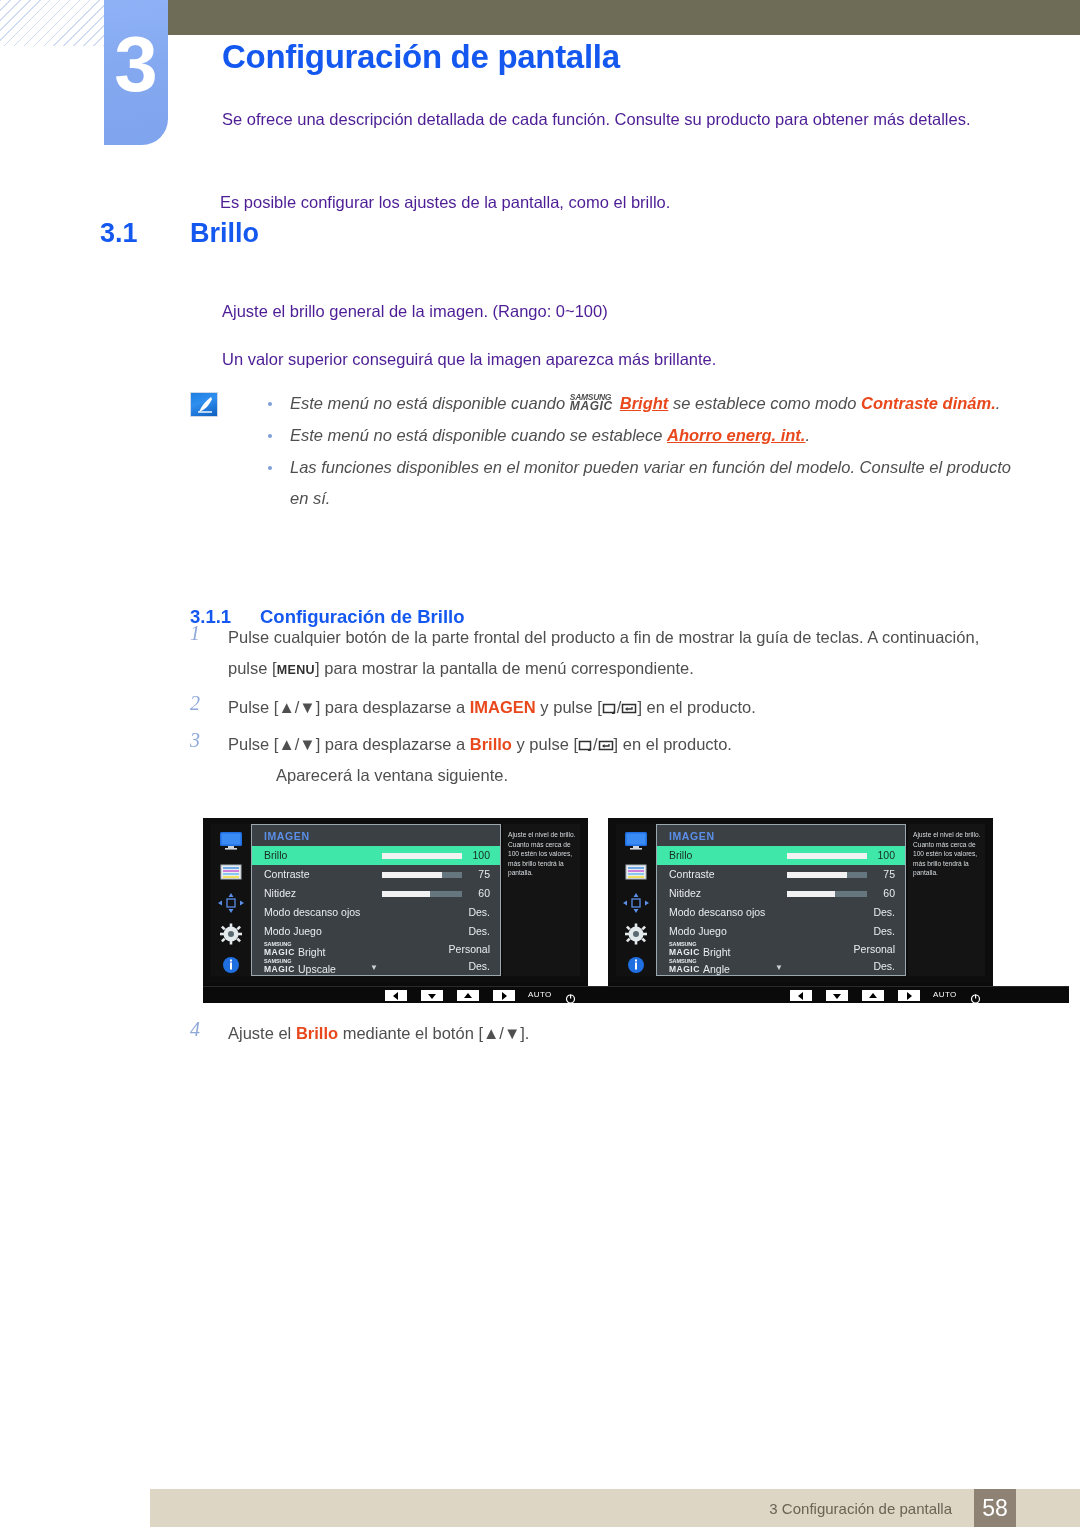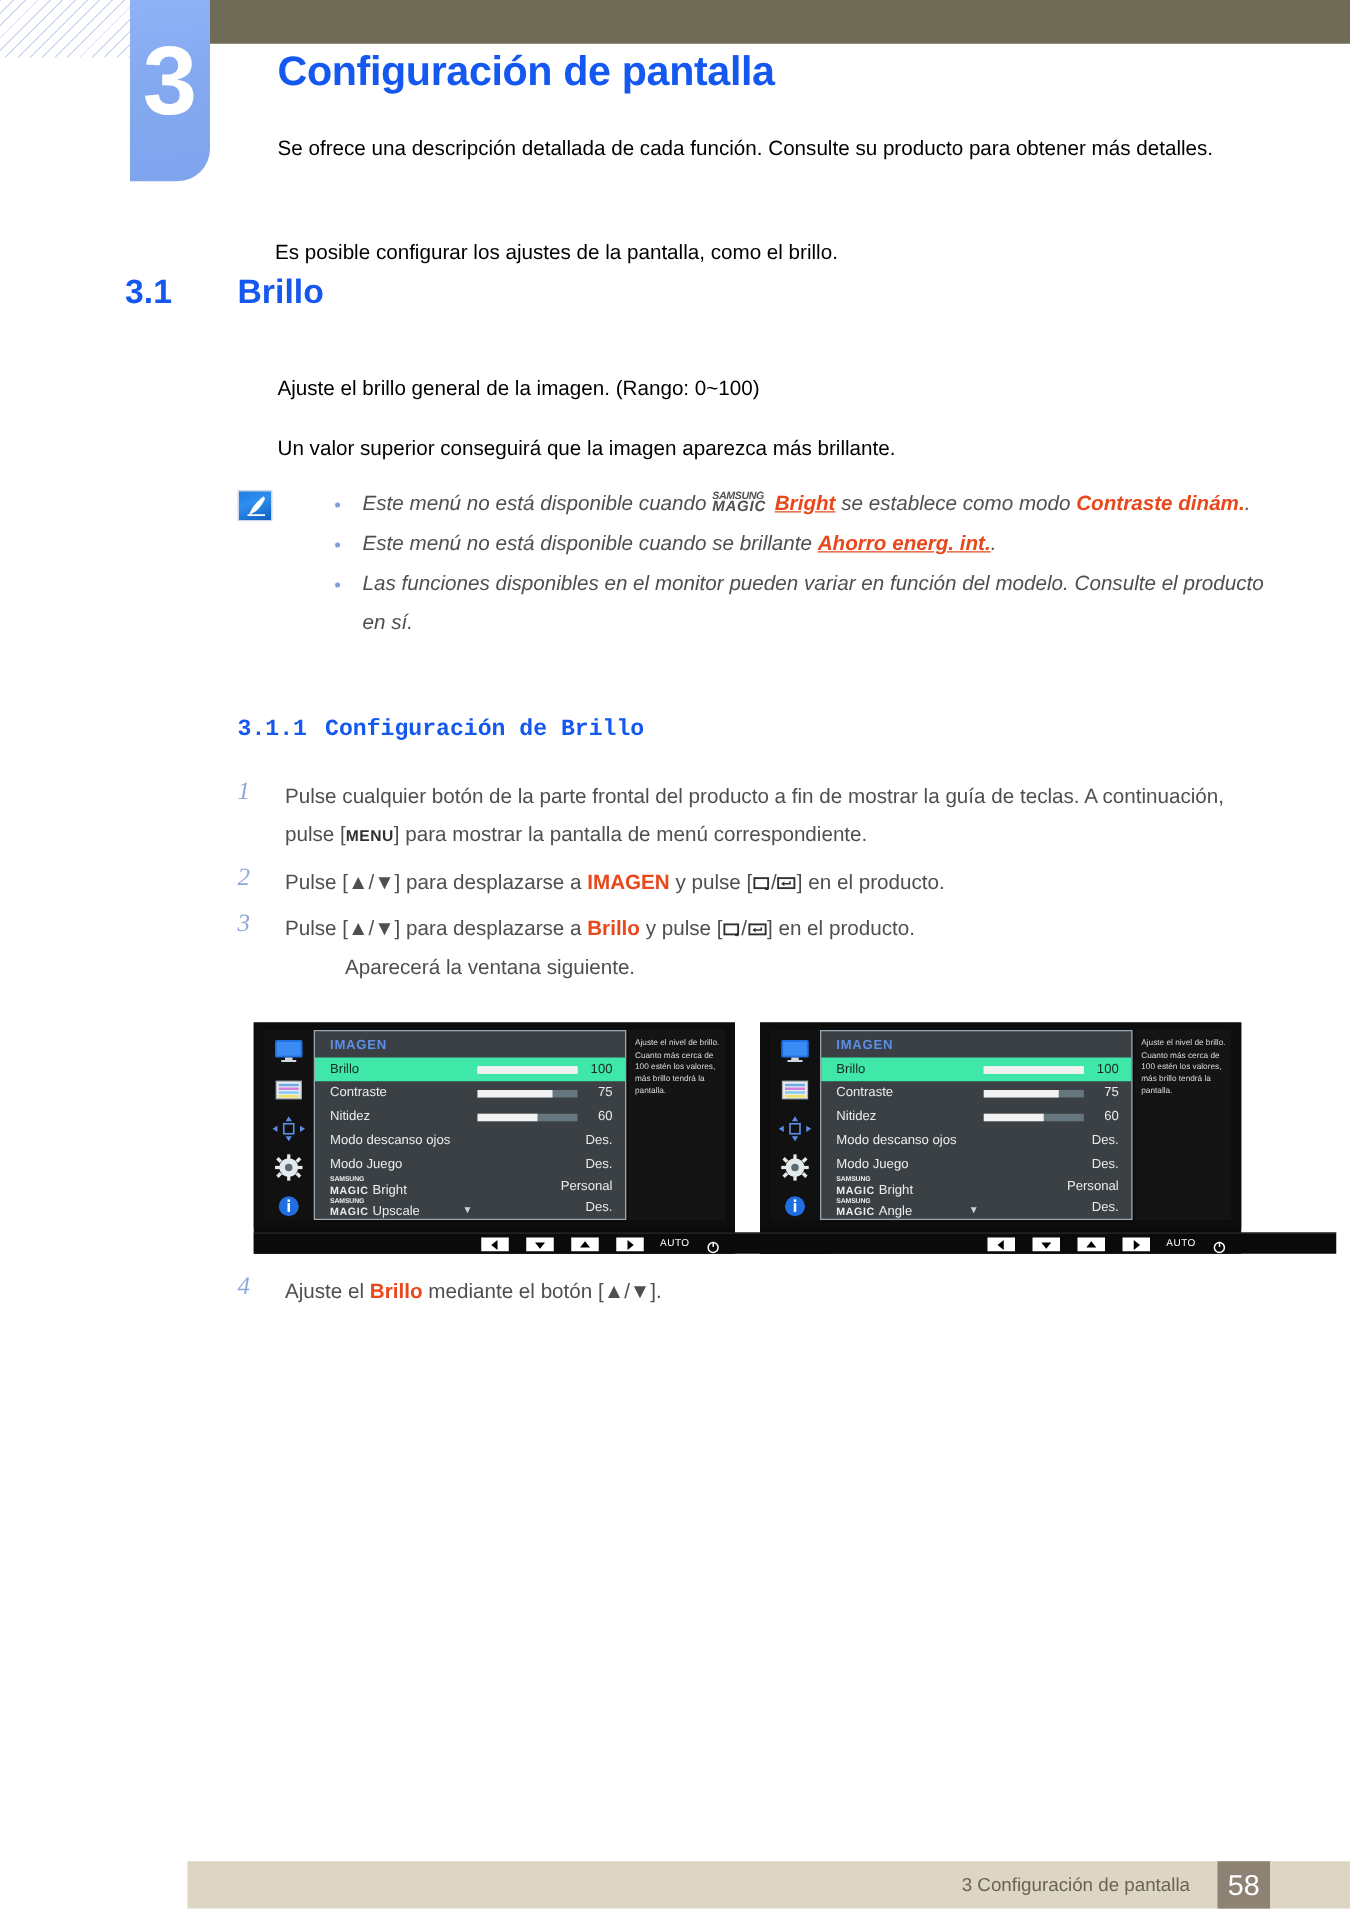--- a/index.html
+++ b/index.html
@@ -43,21 +43,21 @@
   }
 
   #chapter-title {
     position:absolute; left:222px; top:38px;
     font-size:33px; font-weight:bold; color:#1458f0;
     letter-spacing:-0.3px;
   }
 
   .body-text {
     position:absolute;
-    font-size:16.5px; color:#000000; line-height:31px;
+    font-size:16.5px; color:#4c1d95; line-height:31px;
   }
   #intro-1 { left:222px; top:104px; width:790px; }
   #intro-2 { left:220px; top:170px; width:790px;margin-top:17px; }
 
   
   #h2-wrap {
     position:absolute; left:100px; top:218px; width:900px;
     color:#1458f0; font-weight:bold; font-size:27px;
   }
   #h2-num { display:inline-block; width:90px; }
@@ -99,22 +99,22 @@
     position:absolute; left:0; top:-9px;
     font-size:8.5px; font-weight:bold; letter-spacing:-0.3px; color:#4f4f4f;
   }
   .magic .m2 {
     position:absolute; left:0; top:0px;
     font-size:12px; font-weight:bold; letter-spacing:0.6px; color:#4f4f4f;
   }
 
   
   #h3-wrap {
-    position:absolute; left:190px; top:573px;
-    color:#1458f0; font-weight:bold; font-size:18.5px;font-family:Liberation Mono, monospace;
+    position:absolute; left:190px; top:606px;
+    color:#1458f0; font-weight:bold; font-size:18.5px;
   }
   #h3-num { display:inline-block; width:70px; }
 
   #steps { position:absolute; left:190px; top:622px; width:830px; }
   .step-row { position:relative; padding-left:38px; margin-bottom:6px; }
   .step-num {
     position:absolute; left:0; top:0;
     font-size:20px; color:#8ea8d8; font-style:italic; font-family:"Liberation Serif", serif;
   }
   .step-text { font-size:16.5px; line-height:31px; color:#4f4f4f; }
@@ -259,21 +259,21 @@
   </svg>
 </div>
 
 <div id="bullets">
 
   <div class="bullet-row">
     <span>Este menú no está disponible cuando </span><span class="magic"><span class="m1">SAMSUNG</span><span class="m2">MAGIC</span></span><span class="red-ul">Bright</span><span> se establece como modo </span><span class="red-bold">Contraste dinám.</span><span>.</span>
   </div>
 
   <div class="bullet-row">
-    <span>Este menú no está disponible cuando se brillante </span><span class="red-ul">Ahorro energ. int.</span><span>.</span>
+    <span>Este menú no está disponible cuando se establece </span><span class="red-ul">Ahorro energ. int.</span><span>.</span>
   </div>
 
 
   <div class="bullet-row">
     <span>Las funciones disponibles en el monitor pueden variar en función del modelo. Consulte el producto en sí.</span>
   </div>
 
 </div>
 
 <div id="h3-wrap">

